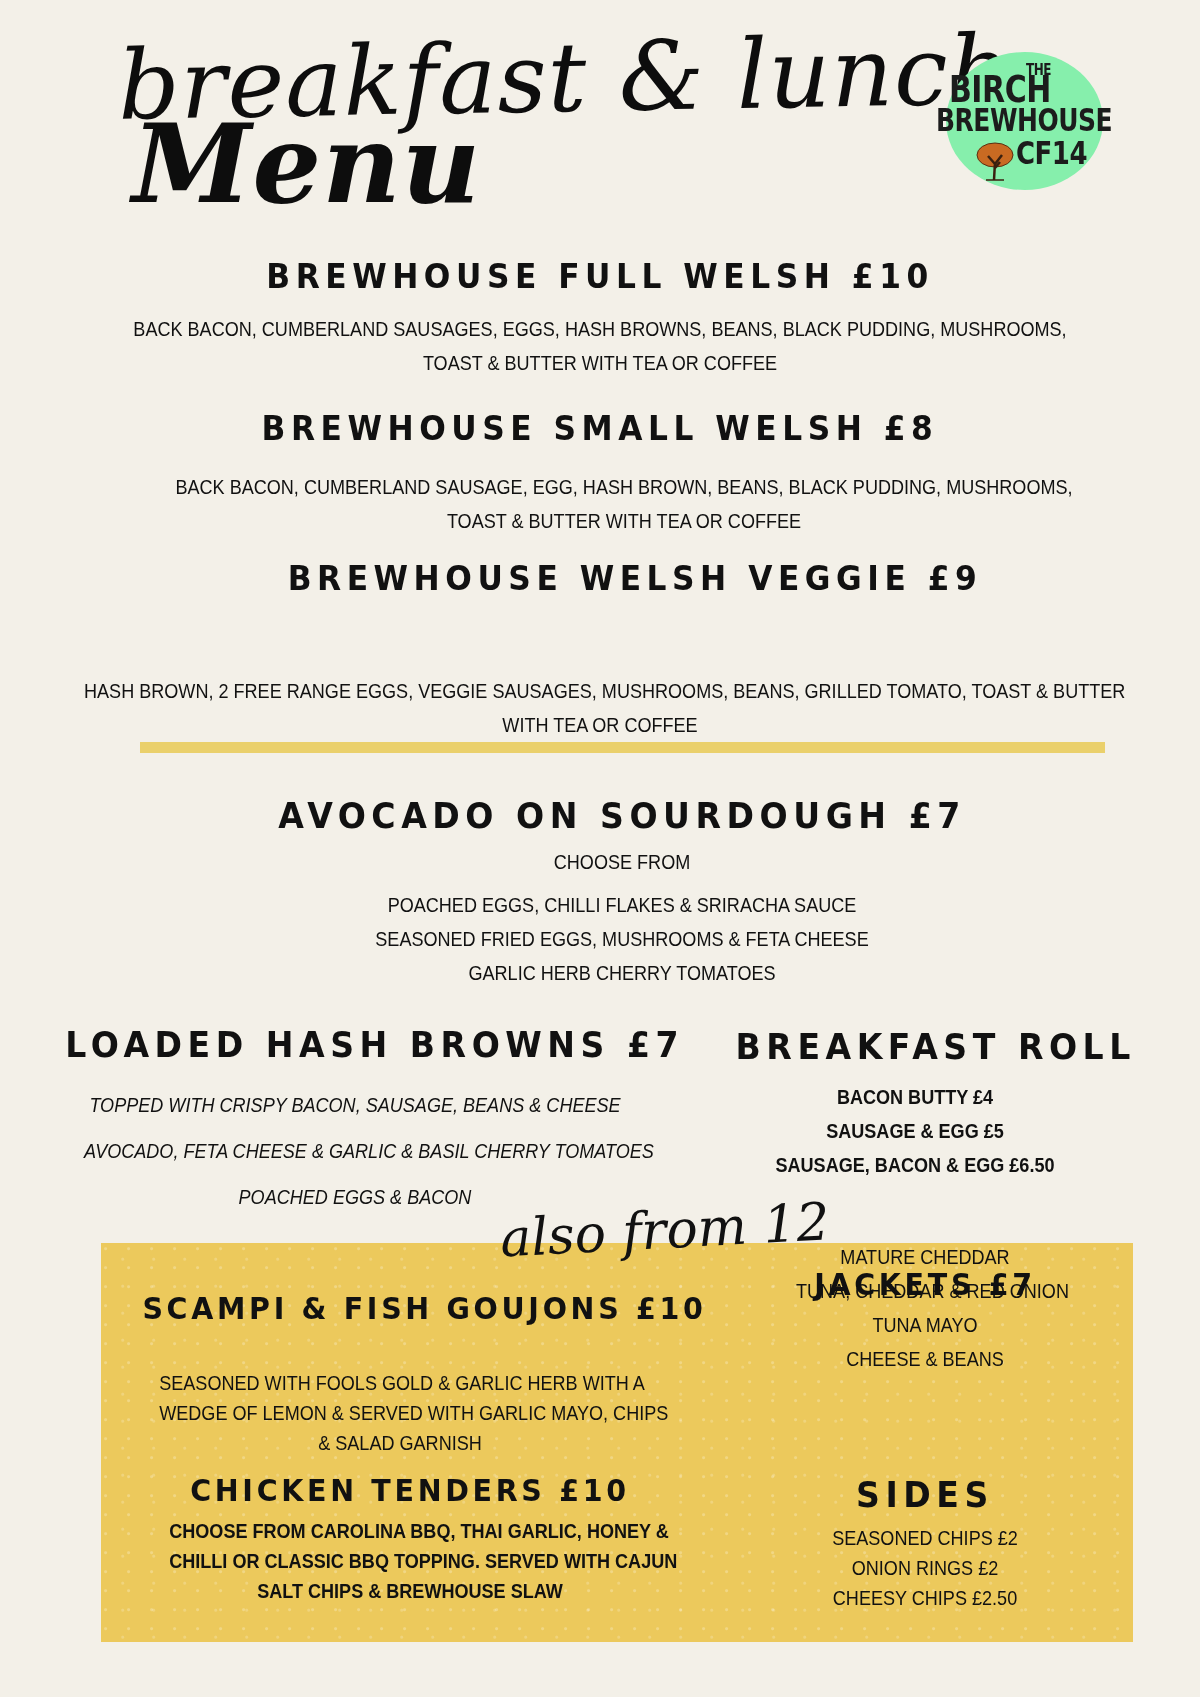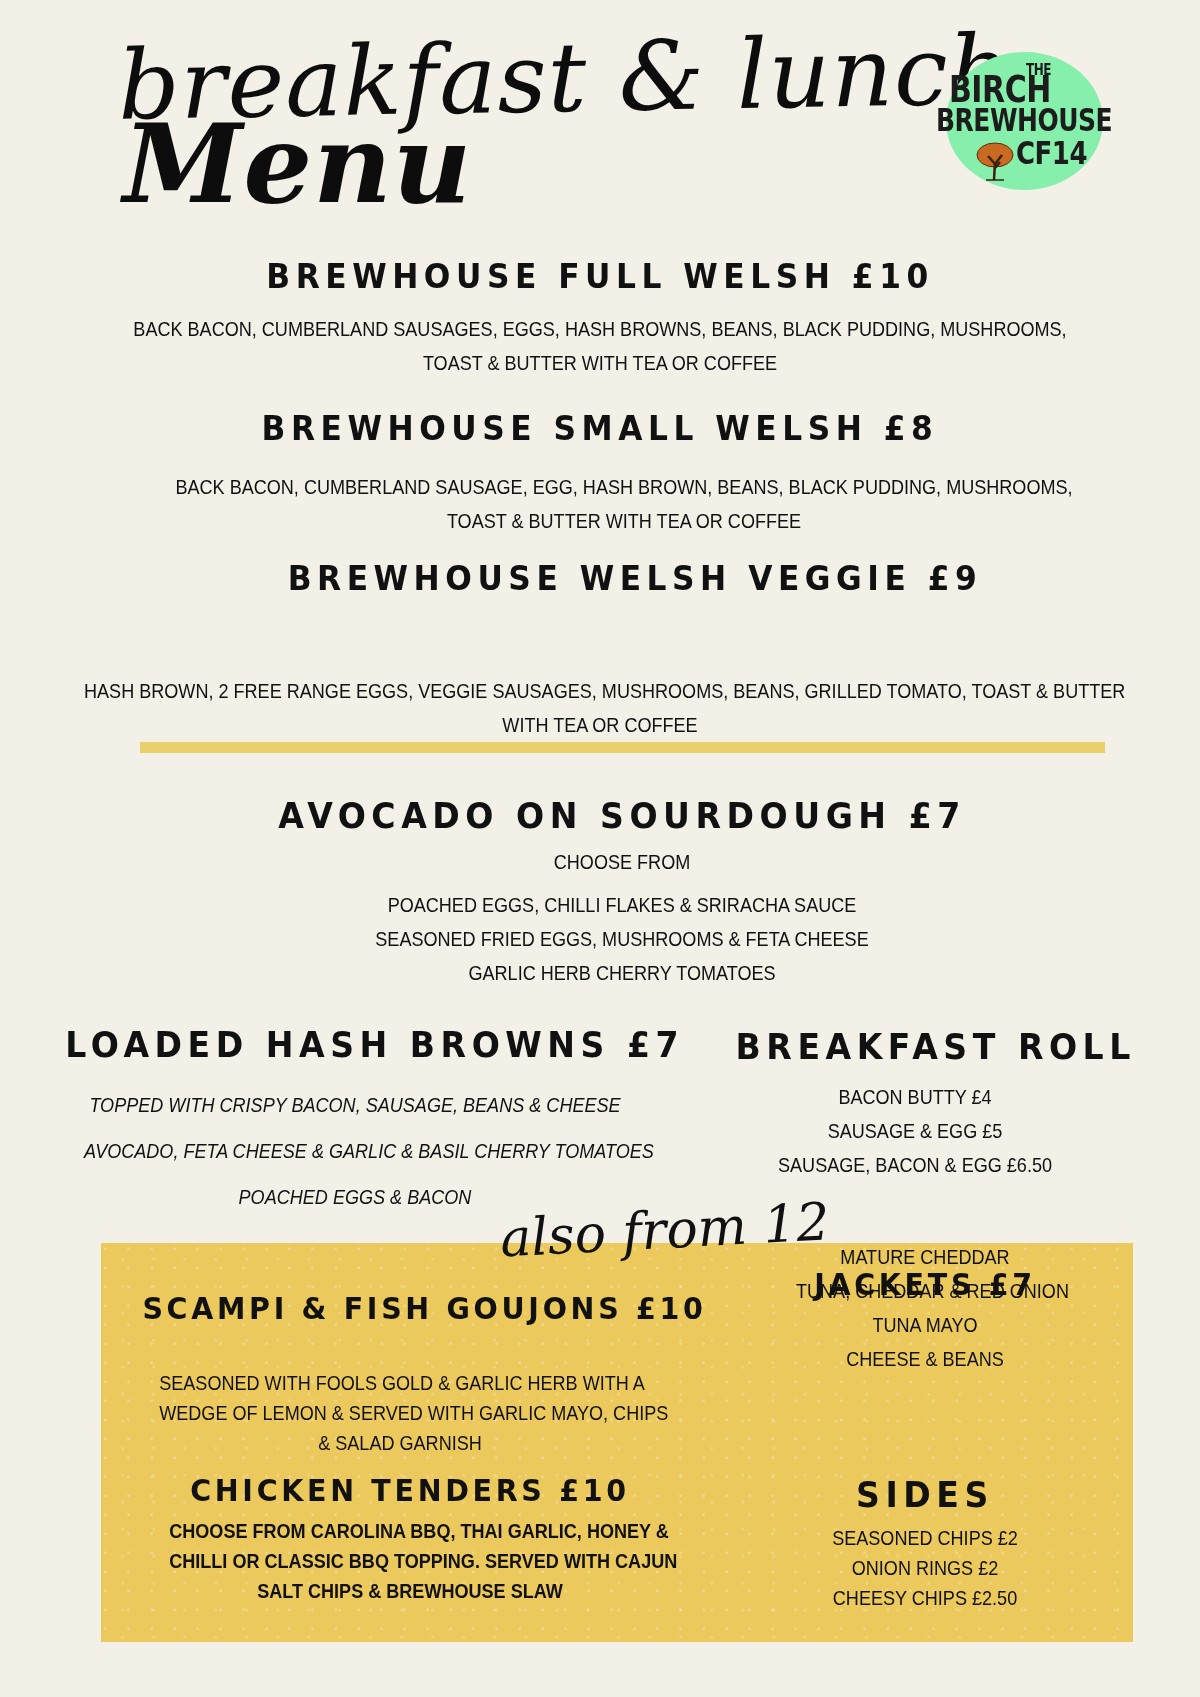--- a/index.html
+++ b/index.html
@@ -15,21 +15,21 @@
     .center { text-align: center; }
 
     
     .script {
       font-family: "DejaVu Serif", serif;
       font-style: italic;
       color: #0d0d0d;
       letter-spacing: 1px;
     }
     #title-line1 { left: 118px; top: 30px; font-size: 96px; line-height: 1; font-weight: 400; transform: rotate(-1deg); }
-    #title-line2 { left: 123px; top: 110px; font-size: 108px; line-height: 1; font-weight: 700; }
+    #title-line2 { left: 132px; top: 110px; font-size: 108px; line-height: 1; font-weight: 700; }
 
     
     #logo {
       left: 946px; top: 52px; width: 157px; height: 138px;
       border-radius: 50%;
       background: #86efac;
     }
     #logo .lt {
       position: absolute; color: #1c1c1c; font-family: "DejaVu Sans", sans-serif;
       font-weight: 900; line-height: 1; letter-spacing: -0.5px;
@@ -139,21 +139,21 @@
 </div>
 <div class="abs center" style="left:40px; width:630px; top:1082px;font-style:italic;">
   <div class="d" style="line-height:46px;">TOPPED WITH CRISPY BACON, SAUSAGE, BEANS &amp; CHEESE</div>
   <div class="d" style="line-height:46px;">AVOCADO, FETA CHEESE &amp; GARLIC &amp; BASIL CHERRY TOMATOES</div>
   <div class="d" style="line-height:46px;">POACHED EGGS &amp; BACON</div>
 </div>
 
 <div class="abs center" style="left:720px; width:390px; top:1026px;">
   <div class="h" style="font-size:36px;">BREAKFAST ROLL</div>
 </div>
-<div class="abs center" style="left:720px; width:390px; top:1080px;">
+<div class="abs center" style="left:720px; width:390px; top:1080px;font-weight:bold;">
   <div class="d">BACON BUTTY £4</div>
   <div class="d">SAUSAGE &amp; EGG £5</div>
   <div class="d">SAUSAGE, BACON &amp; EGG £6.50</div>
 </div>
 
 <div class="abs" id="yellow-panel"></div>
 <div class="abs" id="also-from">also from 12</div>
 
 <div class="abs center" style="left:120px; width:560px; top:1290px;">
   <div class="h" style="font-size:31px; letter-spacing:4px;">SCAMPI &amp; FISH GOUJONS £10</div>

